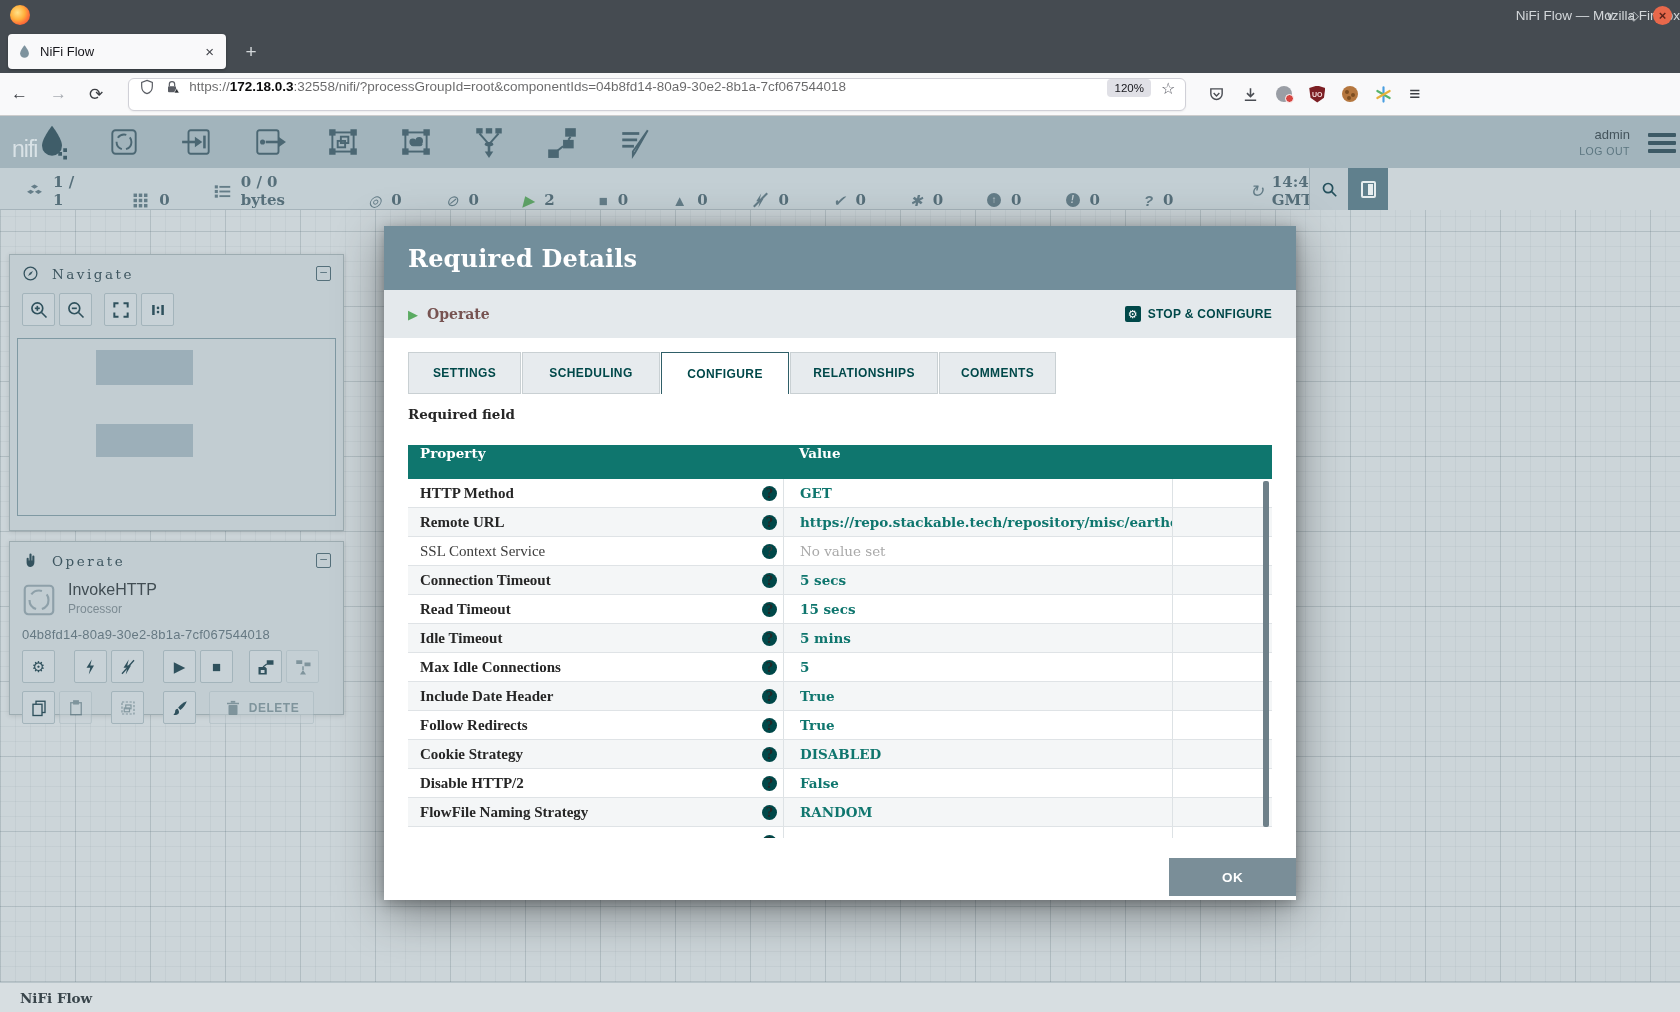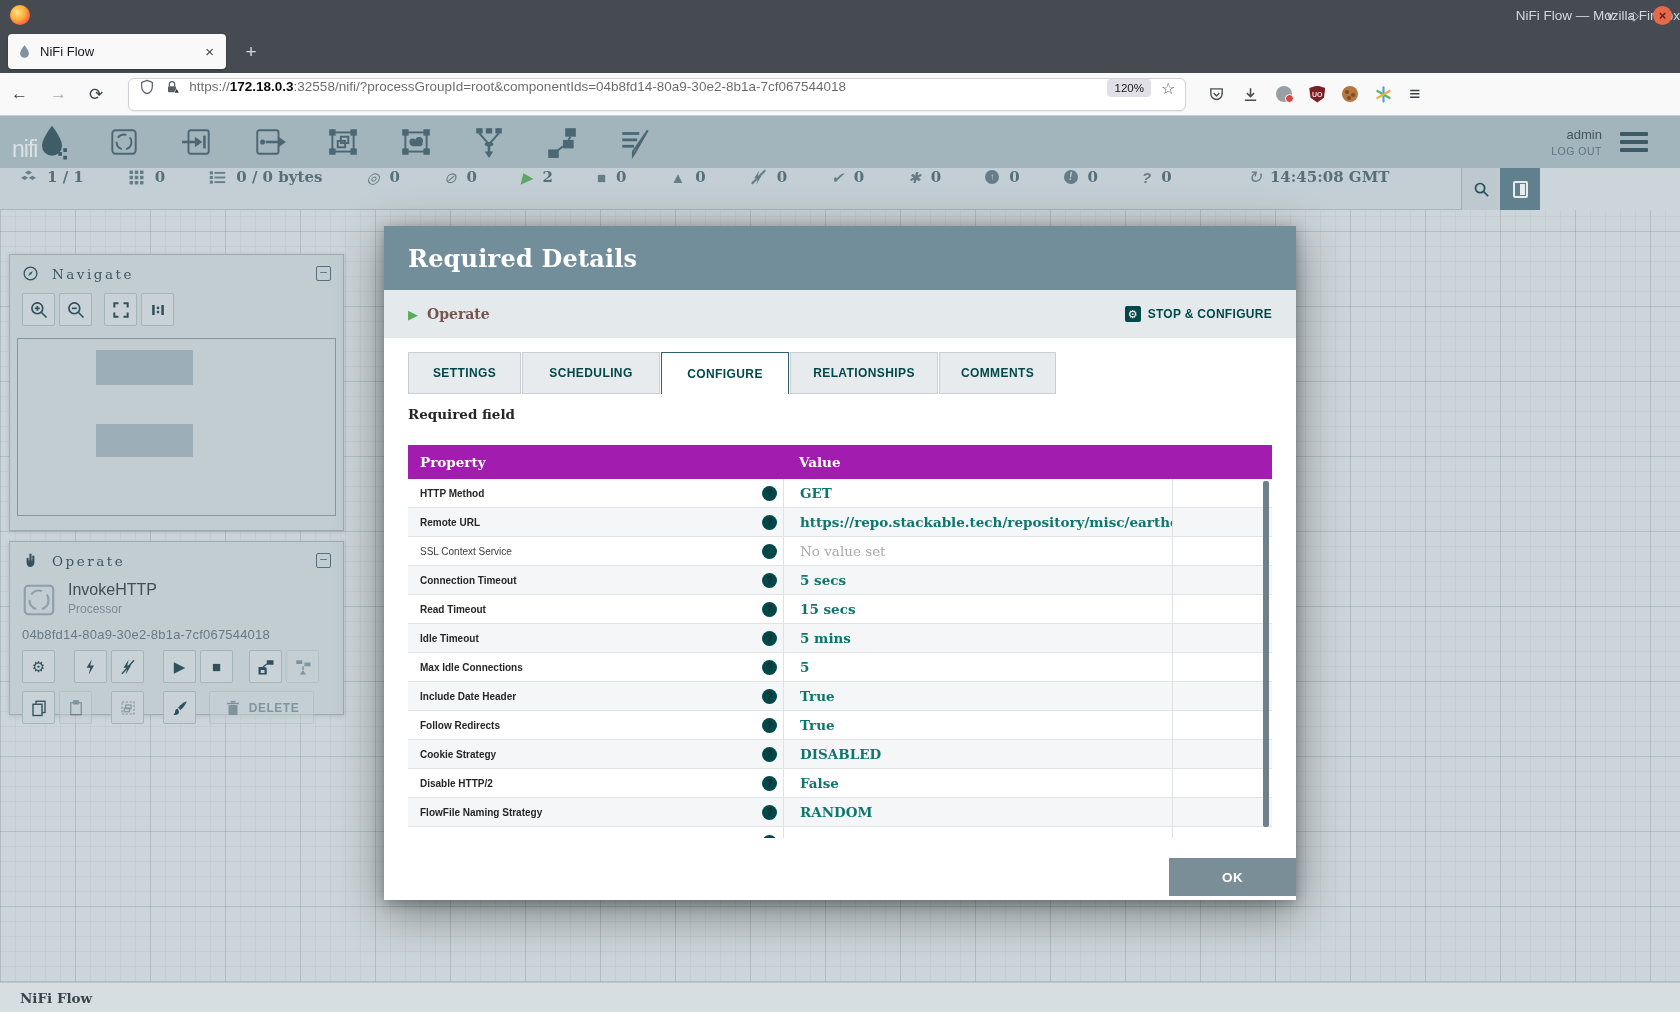--- a/index.html
+++ b/index.html
@@ -41,28 +41,28 @@
   .cookie i{position:absolute;width:4px;height:4px;border-radius:50%;background:#7d4e22}
   .ff-menu{font-size:19px;color:#3c3f44;letter-spacing:0}
 
   
   .app{position:absolute;left:0;top:116px;width:1680px;bottom:0}
   .nifi-header{position:absolute;left:0;top:0;width:1680px;height:52px;background:#a2b4bc;display:flex;align-items:center;padding-left:12px}
   .logo{display:flex;align-items:flex-end}
   .logo-text{font-size:23px;font-weight:normal;letter-spacing:-1px;color:rgba(238,244,246,.72);line-height:.9}
   .hdr-tools{display:flex;align-items:center;gap:39px;margin-left:40px;color:#4b6773}
   .hdr-tools svg{width:34px;height:34px}
-  .hdr-right{margin-left:auto;display:flex;align-items:center;gap:18px;padding-right:32px}
+  .hdr-right{margin-left:auto;display:flex;align-items:flex-end;gap:18px;padding-right:4px}
   .user-block{text-align:right}
   .user-name{font-size:13px;color:#44545c}
   .logout{font-size:10.5px;color:#5c7680;letter-spacing:.5px;margin-top:3px}
   .nifi-burger div{width:28px;height:4px;background:#3d5a66;margin:4px 0;border-radius:1px}
 
-  .flow-status{position:absolute;left:0;top:52px;width:1540px;height:42px;background:#c3cfd4;border-bottom:1px solid rgba(80,100,110,.25);
-    display:flex;align-items:flex-start;padding-left:20px}
+  .flow-status{position:absolute;left:0;top:52px;width:1388px;height:42px;background:#c3cfd4;border-bottom:1px solid rgba(80,100,110,.25);
+    display:flex;align-items:flex-end;padding-left:26px}
   .st-item{display:flex;align-items:center;margin-right:44px}
   .st-ic{color:#647d88;font-size:15px;line-height:1;display:flex;align-items:center}
   .st-ic svg{width:17px;height:17px}
   .st-n{font-family:"DejaVu Serif",serif;font-weight:bold;font-size:15px;color:#566f7a;margin-left:10px}
   .green{color:#5fa468}
   .badge-circ{width:14px;height:14px;border-radius:50%;background:#647d88;color:#c3cfd4;font-size:10px;font-weight:bold;display:flex;align-items:center;justify-content:center}
   .bolt-slash{position:relative;display:inline-flex}
   .bolt-slash:after{content:"";position:absolute;left:-1px;top:7px;width:19px;height:2px;background:currentColor;transform:rotate(-45deg)}
   .st-time{display:flex;align-items:center;margin-left:32px}
   .st-time .st-n{margin-left:8px}
@@ -122,27 +122,27 @@
   .stop-config{margin-left:auto;display:flex;align-items:center;gap:7px}
   .gear-box{width:16px;height:16px;background:#004849;border-radius:2px;color:#fff;font-size:11px;display:flex;align-items:center;justify-content:center}
   .sc-label{font-size:12px;font-weight:bold;color:#004849;letter-spacing:.3px}
   .dlg-body{position:relative;height:562px}
   .tabs{position:absolute;left:24px;top:14px;display:flex}
   .dtab{height:42px;background:#e7ebee;border:1px solid #c9d0d3;margin-right:1px;display:flex;align-items:center;justify-content:center;
     font-size:12px;font-weight:bold;color:#004849;letter-spacing:.4px}
   .dtab.active{background:#fff;border:1px solid #2f5f68;border-bottom:none;z-index:2}
   .required{position:absolute;left:24px;top:68px;font-family:"DejaVu Serif",serif;font-weight:bold;font-size:13.5px;color:#262626}
   .ptable{position:absolute;left:24px;top:107px;width:864px}
-  .pt-head{height:34px;background:#a21caf;display:flex;align-items:center}
+  .pt-head{height:34px;background:#0f766e;display:flex;}
   .pt-head div{font-family:"DejaVu Serif",serif;font-weight:bold;font-size:13.5px;color:#fff}
   .pt-rows{position:relative}
   .pt-row{display:flex;height:29px;border-bottom:1px solid #dfe3e6;background:#fff;align-items:center}
   .pt-row.alt{background:#f4f6f7}
   .pcell{width:375px;padding-left:12px;position:relative;display:flex;align-items:center}
-  .pcell span{font-family:Liberation Sans, sans-serif;font-weight:bold;font-size:10px;color:#262626}
+  .pcell span{font-family:Liberation Serif, serif;font-weight:bold;font-size:15px;color:#262626}
   .pcell.optional span{font-weight:normal;color:#3c3c3c}
   .help{position:absolute;right:6px;width:15px;height:15px;border-radius:50%;background:#004849;color:#fff;font-size:9.5px;font-weight:bold;
     display:flex;align-items:center;justify-content:center;font-family:"Liberation Sans",sans-serif}
   .vcell{width:390px;padding-left:16px;border-left:1px solid #dde2e5;border-right:1px solid #dde2e5;height:100%;display:flex;align-items:center;overflow:hidden}
   .vcell span{font-family:"DejaVu Serif",serif;font-weight:bold;font-size:13.5px;color:#0f766e;white-space:nowrap}
   .vcell.unset span{font-weight:normal;color:#a9a9a9}
   .fcell{flex:1}
   .pt-row.partial{height:11px;overflow:hidden;border-bottom:none;align-items:flex-start}
   .pt-row.partial .pcell,.pt-row.partial .vcell{height:29px;align-items:flex-start;padding-top:8px}
   .pt-row.partial .help{top:8px}

